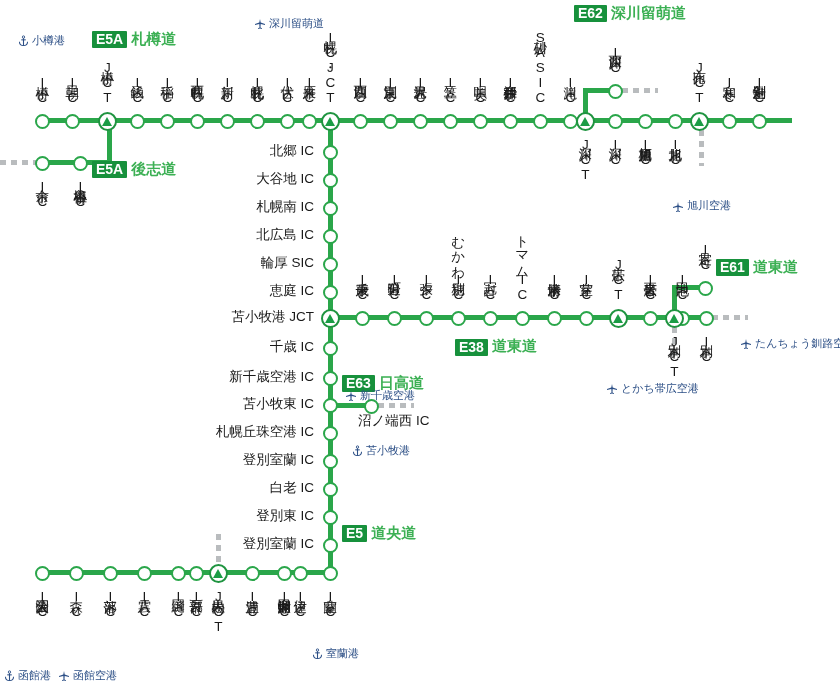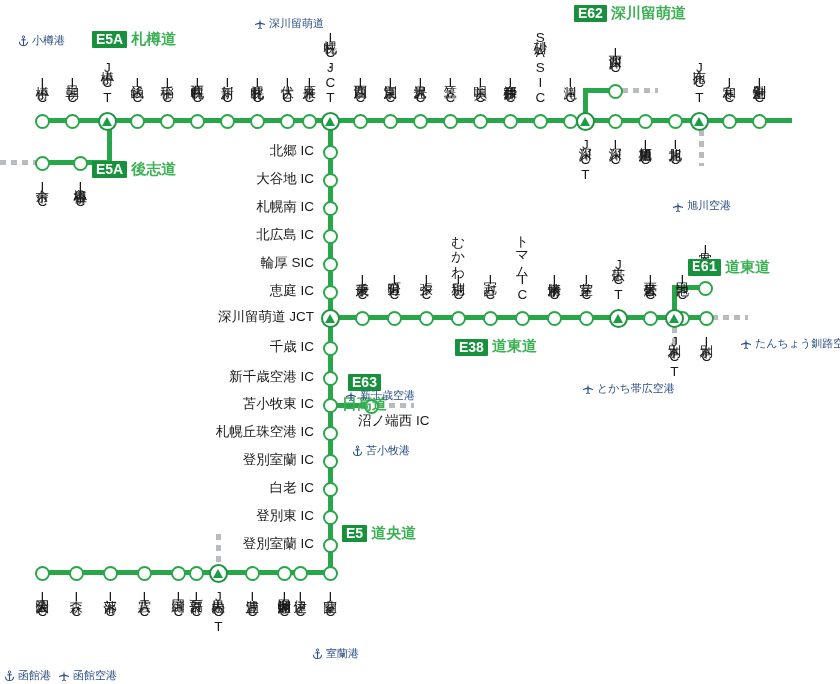--- a/index.html
+++ b/index.html
@@ -144,21 +144,21 @@
       <div class="lbl horiz" style="right: 526px; top: 172px;">大谷地 IC</div>
       <div class="node" style="left: 322.5px; top: 200.5px;"></div>
       <div class="lbl horiz" style="right: 526px; top: 200px;">札幌南 IC</div>
       <div class="node" style="left: 322.5px; top: 228.5px;"></div>
       <div class="lbl horiz" style="right: 526px; top: 228px;">北広島 IC</div>
       <div class="node" style="left: 322.5px; top: 256.5px;"></div>
       <div class="lbl horiz" style="right: 526px; top: 256px;">輪厚 SIC</div>
       <div class="node" style="left: 322.5px; top: 284.5px;"></div>
       <div class="lbl horiz" style="right: 526px; top: 284px;">恵庭 IC</div>
       <div class="jct" style="left: 320.5px; top: 308.5px;"></div>
-      <div class="lbl horiz" style="right: 526px; top: 310px;">深川留萌道 JCT</div>
+      <div class="lbl horiz" style="right: 526px; top: 310px;">苫小牧港 JCT</div>
       <div class="node" style="left: 322.5px; top: 340.5px;"></div>
       <div class="lbl horiz" style="right: 526px; top: 340px;">千歳 IC</div>
       <div class="node" style="left: 322.5px; top: 370.5px;"></div>
       <div class="lbl horiz" style="right: 526px; top: 370px;">新千歳空港 IC</div>
       <div class="node" style="left: 322.5px; top: 397.5px;"></div>
       <div class="lbl horiz" style="right: 526px; top: 397px;">苫小牧東 IC</div>
       <div class="node" style="left: 322.5px; top: 425.5px;"></div>
       <div class="lbl horiz" style="right: 526px; top: 425px;">札幌丘珠空港 IC</div>
       <div class="node" style="left: 322.5px; top: 453.5px;"></div>
       <div class="lbl horiz" style="right: 526px; top: 453px;">登別室蘭 IC</div>
@@ -227,29 +227,29 @@
     <span class="rname">札樽道</span>
   </div>
   <div class="route" style="left:92px;top:160px;">
     <span class="badge">E5A</span>
     <span class="rname">後志道</span>
   </div>
   <div class="route" style="left:574px;top:4px;">
     <span class="badge">E62</span>
     <span class="rname">深川留萌道</span>
   </div>
-  <div class="route" style="left:688px;top:258px;font-family:Liberation Mono, monospace;">
+  <div class="route" style="left:716px;top:258px;">
     <span class="badge">E61</span>
     <span class="rname">道東道</span>
   </div>
   <div class="route" style="left:455px;top:337px;align-items:flex-end;">
     <span class="badge">E38</span>
     <span class="rname">道東道</span>
   </div>
-  <div class="route" style="left:342px;top:374px;flex-direction:column;">
+  <div class="route" style="left:342px;top:374px;">
     <span class="badge">E63</span>
     <span class="rname">日高道</span>
   </div>
   <div class="route" style="left:342px;top:524px;">
     <span class="badge">E5</span>
     <span class="rname">道央道</span>
   </div>
 
   <div id="facilities">
       <div class="fac" style="left: 18px; top: 33px;">
@@ -291,21 +291,21 @@
         <span>
           <svg width="11" height="12" viewBox="0 0 24 24">
             <circle cx="12" cy="3.4" r="2.6" fill="none" stroke="#2c4f86" stroke-width="2"></circle>
             <rect x="10.8" y="6" width="2.4" height="15" fill="#2c4f86"></rect>
             <rect x="7" y="8.4" width="10" height="2.2" fill="#2c4f86"></rect>
             <path d="M3.2 13.6 C3.2 19.4 8 22 12 22 C16 22 20.8 19.4 20.8 13.6" fill="none" stroke="#2c4f86" stroke-width="2.2"></path>
           </svg>
         </span>
         <span>苫小牧港</span>
       </div>
-      <div class="fac" style="left: 582px; top: 381px;">
+      <div class="fac" style="left: 606px; top: 381px;">
         <span>
           <svg width="12" height="12" viewBox="0 0 24 24">
             <path d="M12 2 L13.4 9.2 L22 12.2 L22 14 L13.4 12.2 L13 18.8 L16 20.6 L16 22 L12 21 L8 22 L8 20.6 L11 18.8 L10.6 12.2 L2 14 L2 12.2 L10.6 9.2 Z" fill="#2c4f86"></path>
           </svg>
         </span>
         <span>とかち帯広空港</span>
       </div>
       <div class="fac" style="left: 740px; top: 336px;">
         <span>
           <svg width="12" height="12" viewBox="0 0 24 24">

